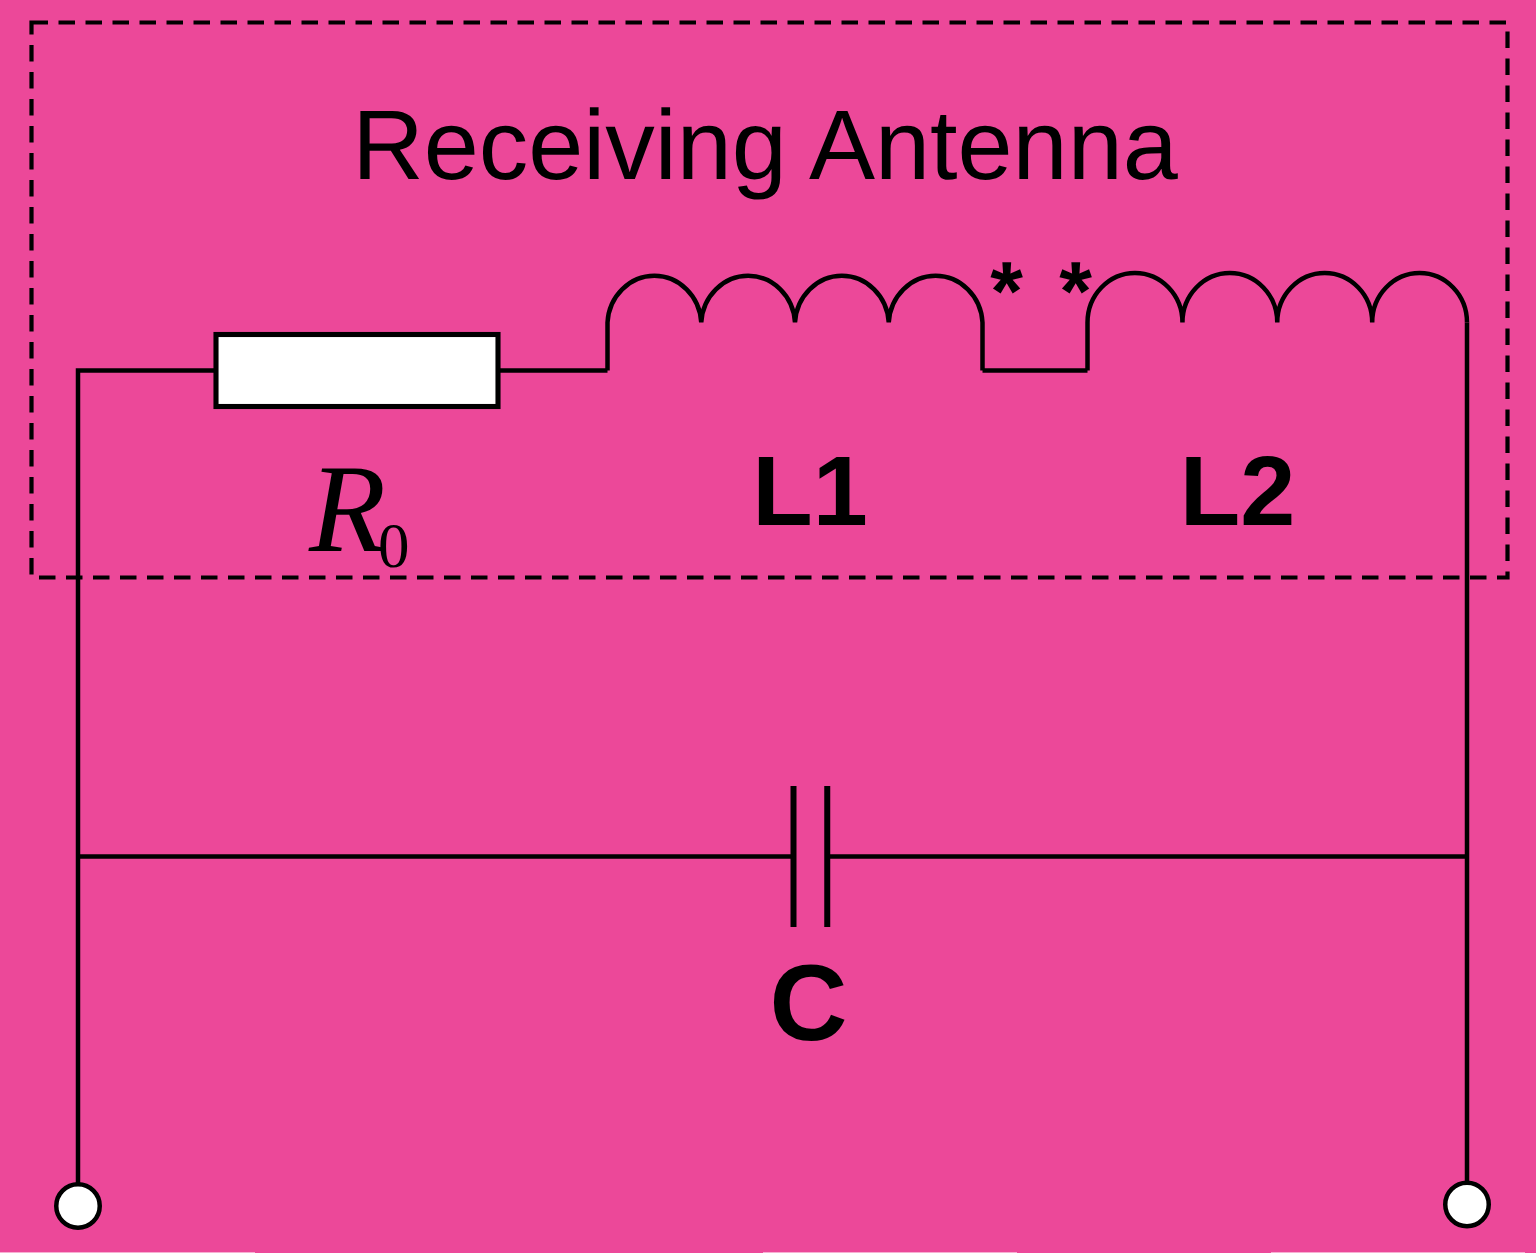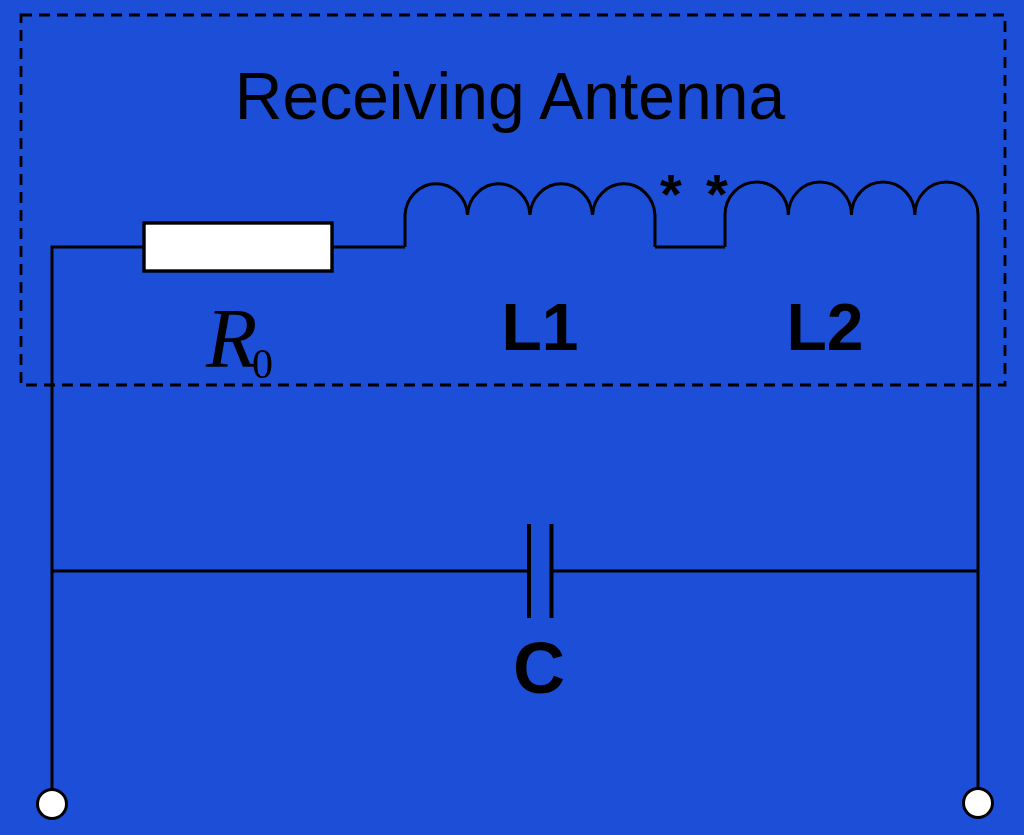--- a/index.html
+++ b/index.html
@@ -4,21 +4,21 @@
 <style>
   html, body {
     margin: 0;
     padding: 0;
     background: #ffffff;
   }
   .stage {
     position: relative;
     width: 1024px;
     height: 835px;
-    background: #1d4ed8;
+    background: #ec4899;
     overflow: hidden;
   }
   svg { display: block; }
 
   .wire {
     fill: none;
     stroke: #000000;
     stroke-width: 3;
     stroke-linejoin: miter;
     stroke-linecap: butt;

